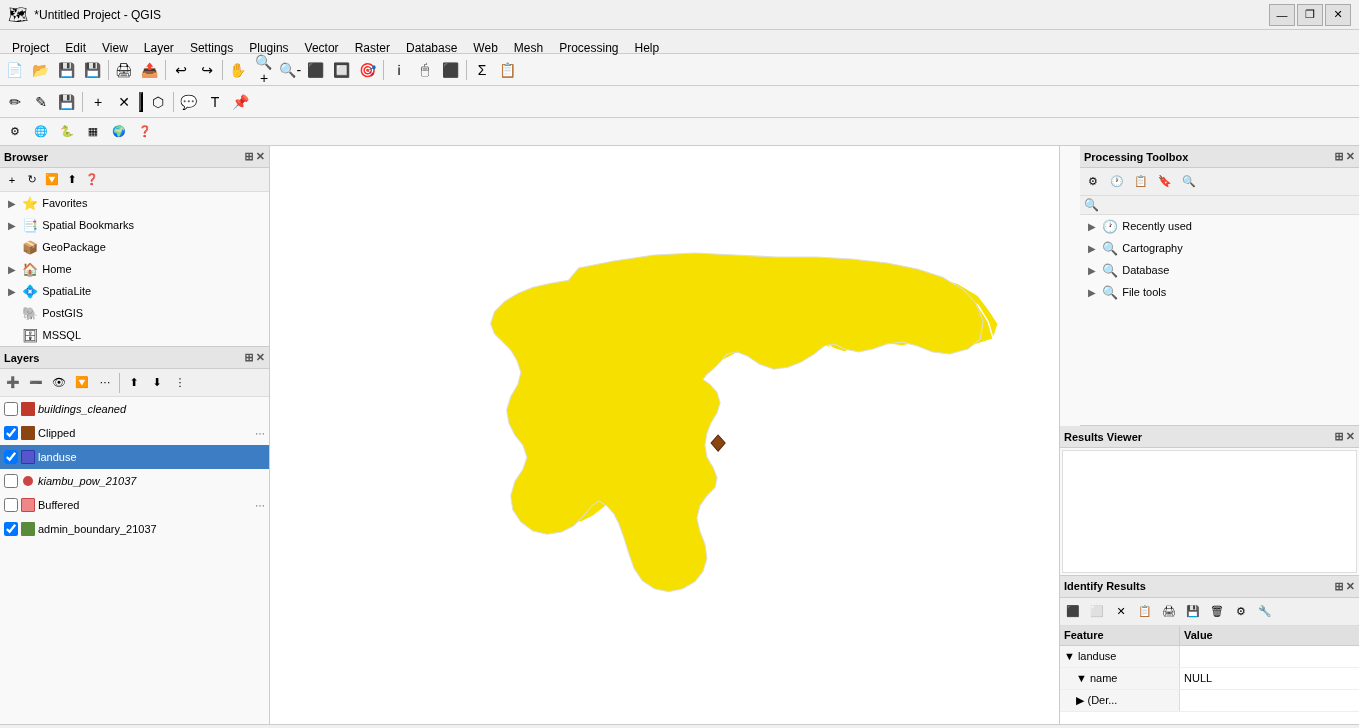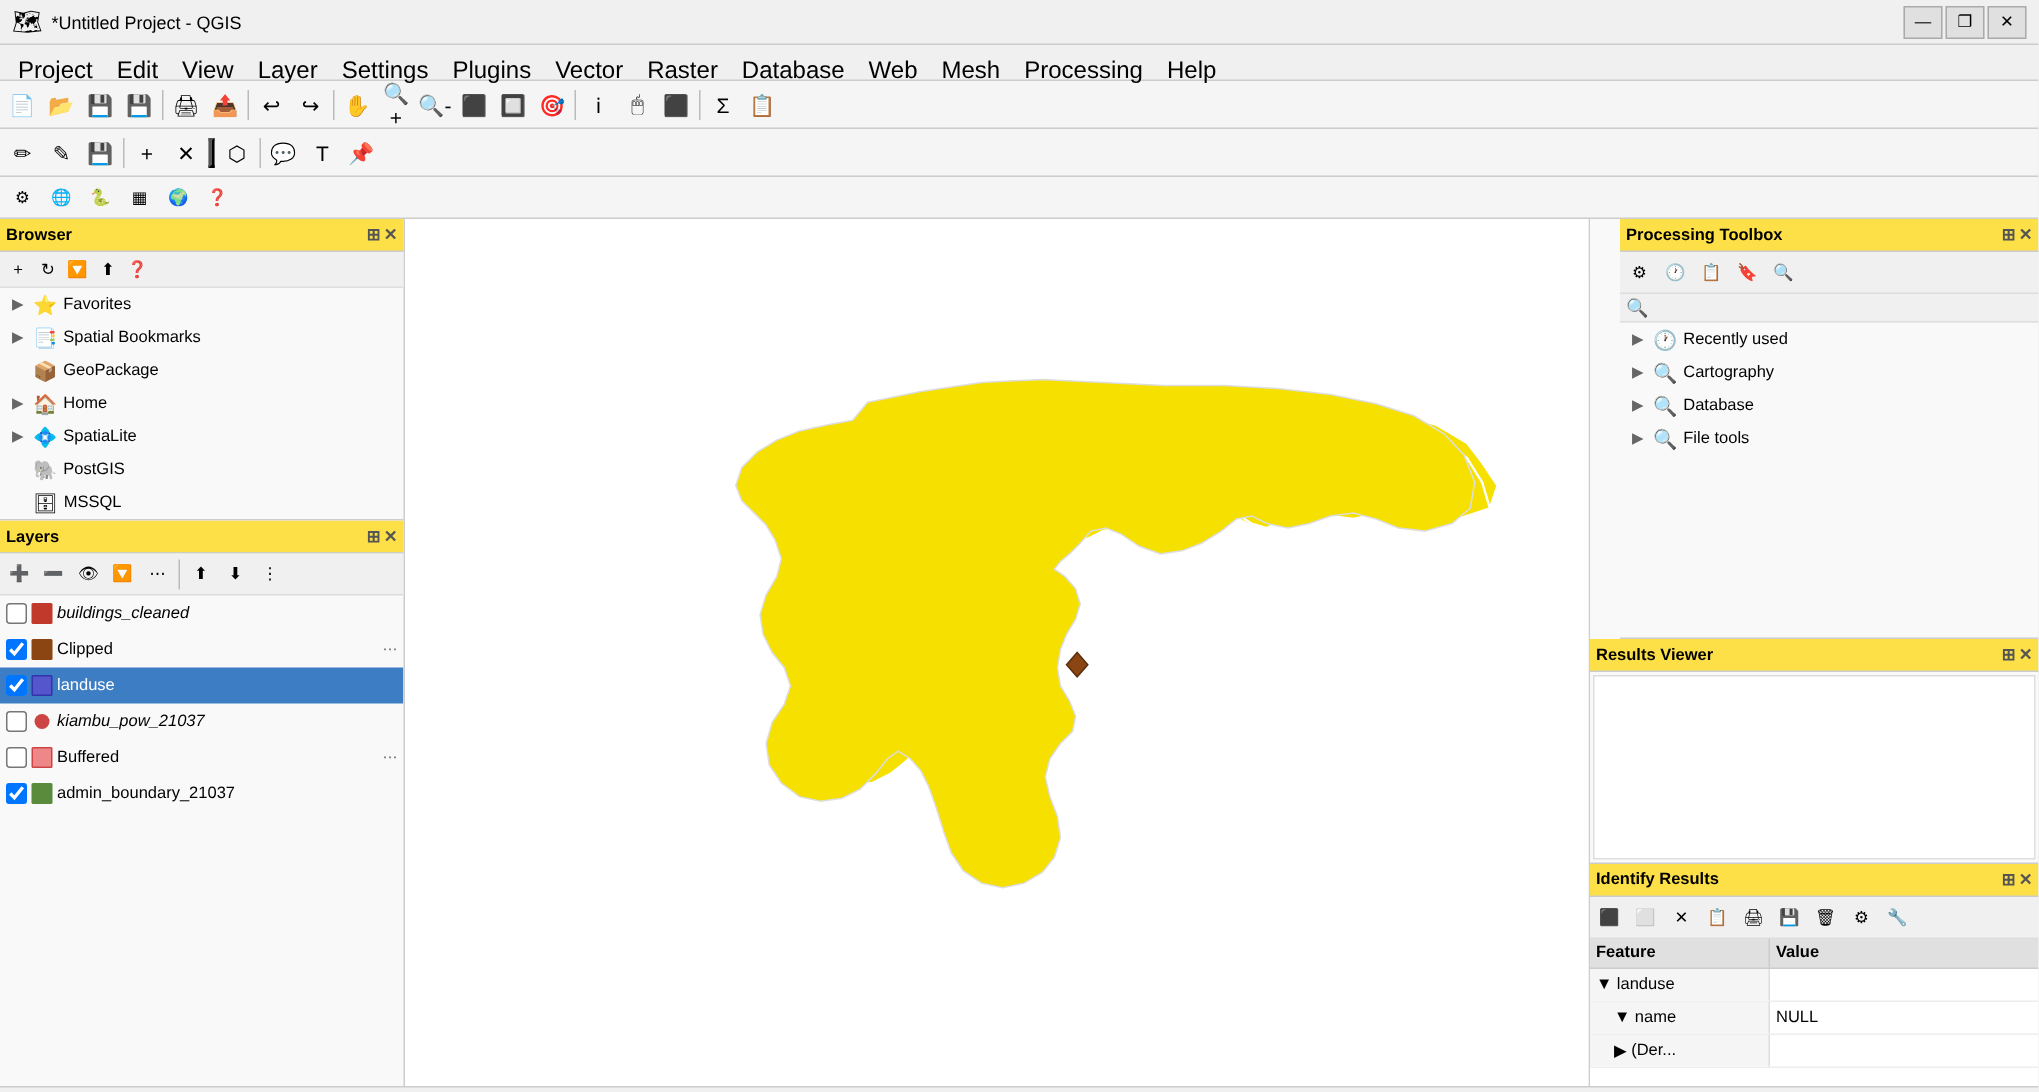--- a/index.html
+++ b/index.html
@@ -24,21 +24,21 @@
       background: #f0f0f0;
       height: 24px;
       display: flex;
       align-items: center;
       border-bottom: 1px solid #ccc;
       padding: 0 4px;
     }
     .menu-item {
       padding: 2px 8px;
       cursor: pointer;
-      font-size: 16px;
+      font-size: 12px;
       height: 22px;
       display: flex;
       align-items: center;
       margin-top: 12px;
     }
 
     
     .toolbar {
       background: #f5f5f5;
       height: 32px;
@@ -80,21 +80,21 @@
     }
 
     
     #browser-panel {
       flex: 0 0 200px;
       border-bottom: 1px solid #ccc;
       display: flex;
       flex-direction: column;
     }
     .panel-header {
-      background: #fde047;
+      background: #e5e5e5;
       height: 22px;
       display: flex;
       align-items: center;
       justify-content: space-between;
       padding: 0 4px;
       font-weight: bold;
       font-size: 11px;
       border-bottom: 1px solid #ccc;
     }
     .panel-header-controls { display: flex; gap: 2px; }

